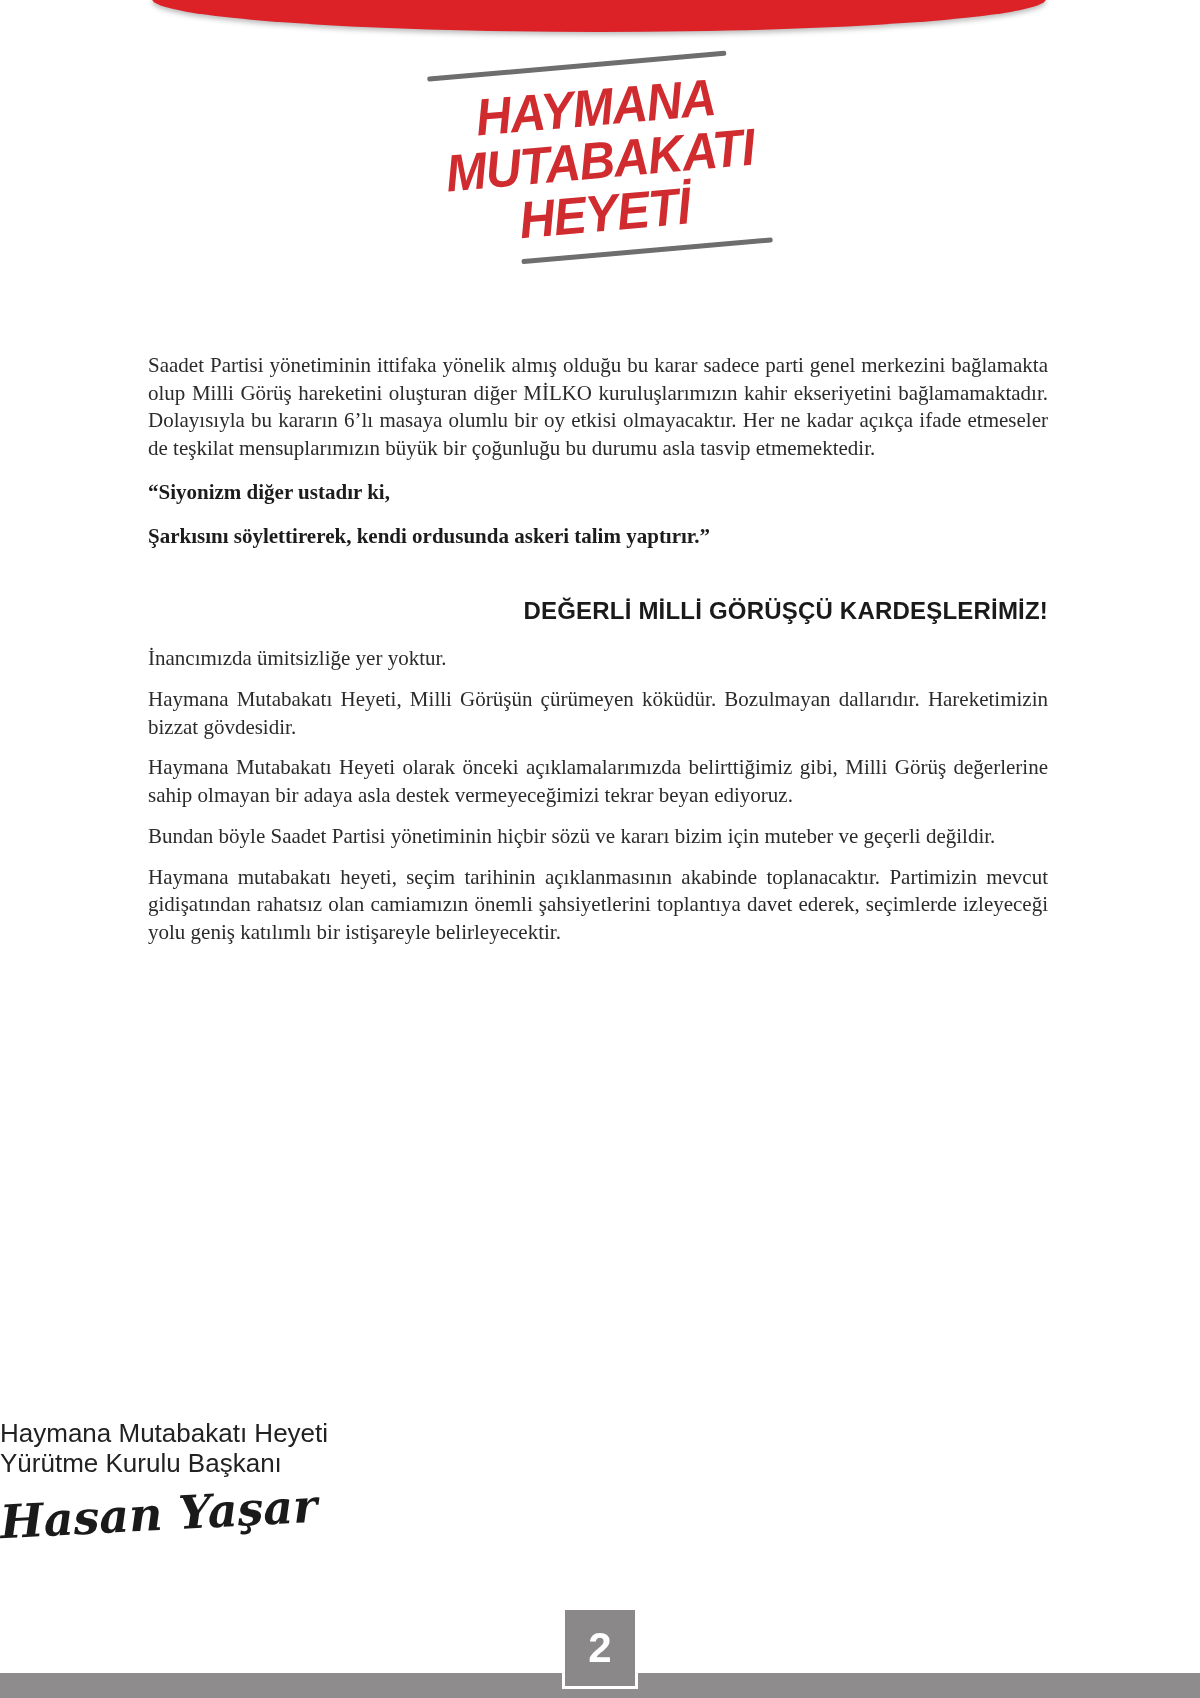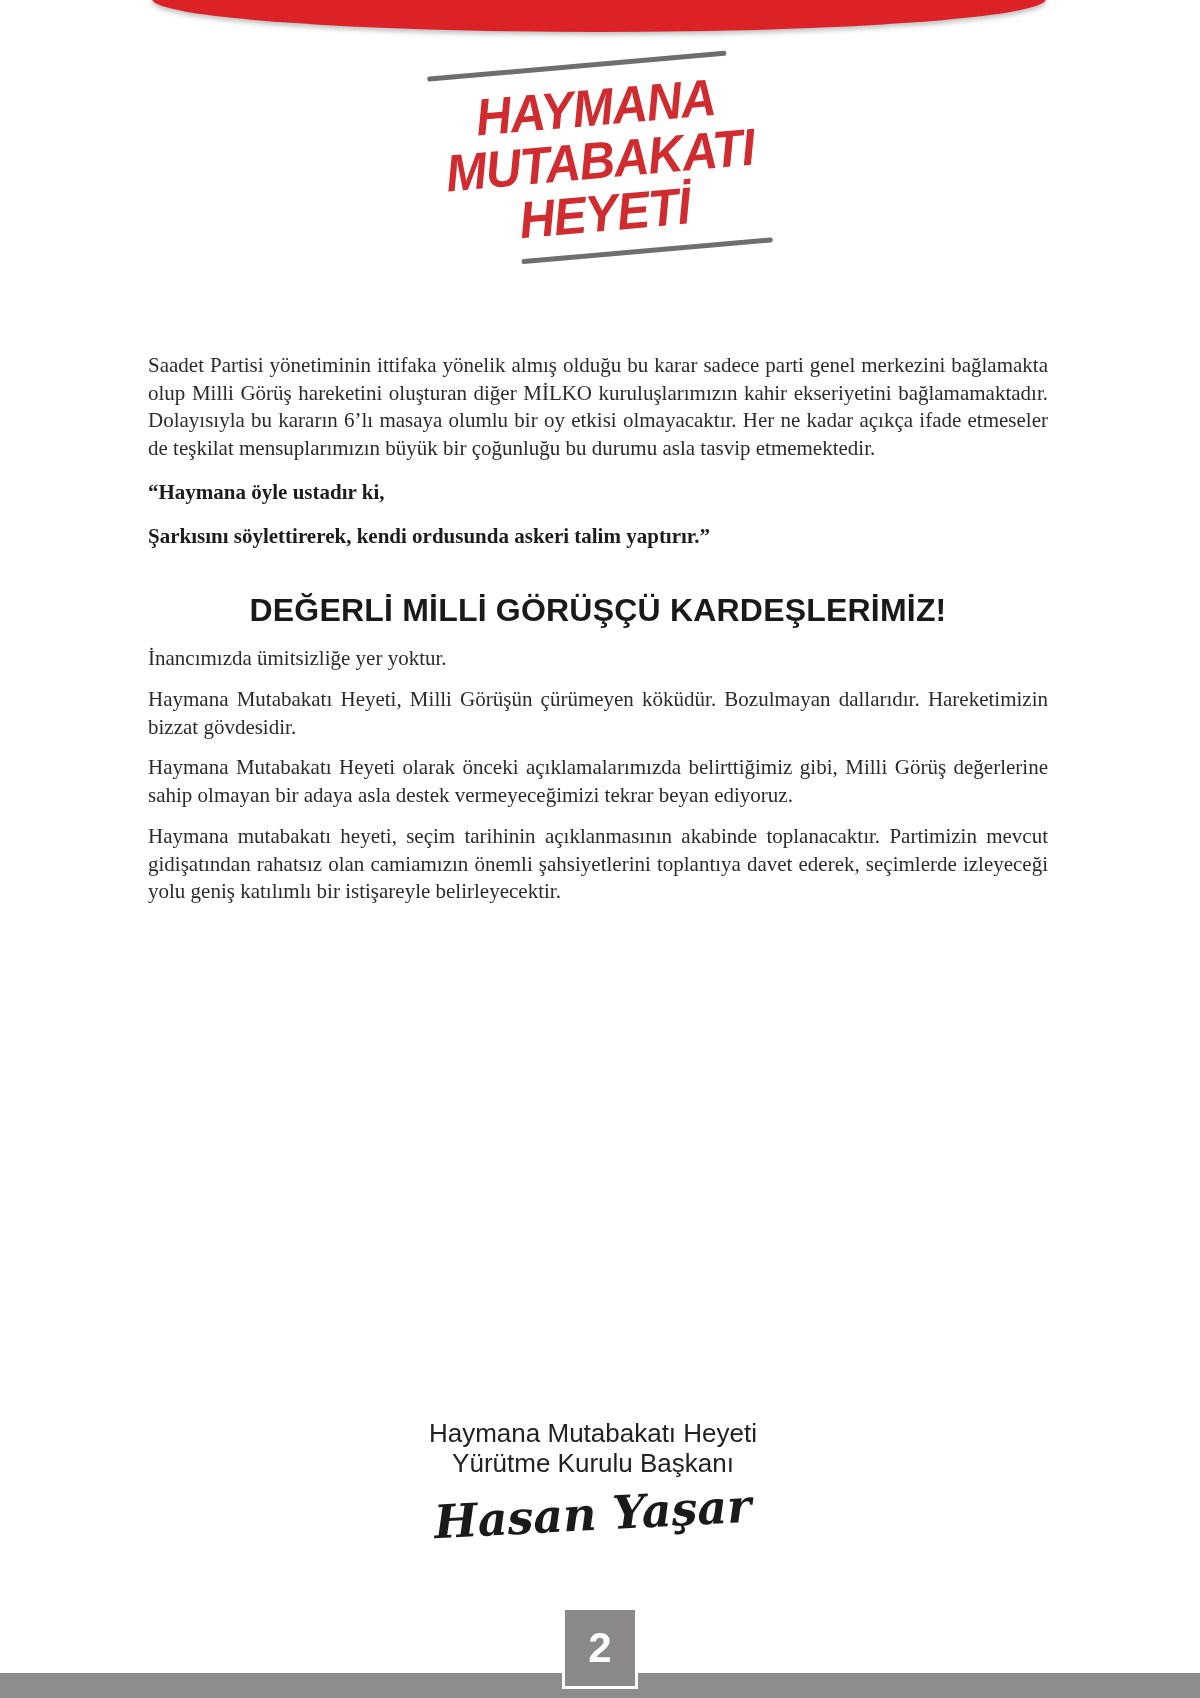--- a/index.html
+++ b/index.html
@@ -54,32 +54,32 @@
   .content p { margin:0 0 13px 0; }
   .content p.quote {
     font-weight:bold;
     color:#1c1c1c;
     margin:16px 0;
     text-align:left;
   }
   .content h2.heading {
     font-family:"Liberation Sans", sans-serif;
     font-weight:bold;
-    font-size:32px; line-height:33px;
+    font-size:24px; line-height:33px;
     letter-spacing:0.2px;
     color:#1a1a1a;
     margin:44px 0 18px 0;
-    text-align:center;
+    text-align:right;
   }
 
   
   .signature {
     position:absolute;
     top:1418px; left:0; right:14px;
-    text-align:center;
+    text-align:left;
     color:#222222;
   }
   .sig-line {
     font-family:"Liberation Sans", sans-serif;
     font-size:26px; line-height:30px;
   }
   .sig-script {
     margin-top:10px;
     font-family:"DejaVu Serif", serif;
     font-style:italic; font-weight:bold;
@@ -123,28 +123,29 @@
     <div class="logo-bar top"></div>
     <div class="logo-line">HAYMANA</div>
     <div class="logo-line">MUTABAKATI</div>
     <div class="logo-line">HEYETİ</div>
     <div class="logo-bar bottom"></div>
   </div>
 
   <main class="content">
     <p>Saadet Partisi yönetiminin ittifaka yönelik almış olduğu bu karar sadece parti genel merkezini bağlamakta olup Milli Görüş hareketini oluşturan diğer MİLKO kuruluşlarımızın kahir ekseriyetini bağlamamaktadır. Dolayısıyla bu kararın 6’lı masaya olumlu bir oy etkisi olmayacaktır. Her ne kadar açıkça ifade etmeseler de teşkilat mensuplarımızın büyük bir çoğunluğu bu durumu asla tasvip etmemektedir.</p>
 
-    <p class="quote">“Haymana öyle ustadır ki,</p>
+    <p class="quote">“Siyonizm diğer ustadır ki,</p>
     <p class="quote">Şarkısını söylettirerek, kendi ordusunda askeri talim yaptırır.”</p>
 
     <h2 class="heading">DEĞERLİ MİLLİ GÖRÜŞÇÜ KARDEŞLERİMİZ!</h2>
 
     <p>İnancımızda ümitsizliğe yer yoktur.</p>
     <p>Haymana Mutabakatı Heyeti, Milli Görüşün çürümeyen köküdür. Bozulmayan dallarıdır. Hareketimizin bizzat gövdesidir.</p>
     <p>Haymana Mutabakatı Heyeti olarak önceki açıklamalarımızda belirttiğimiz gibi, Milli Görüş değerlerine sahip olmayan bir adaya asla destek vermeyeceğimizi tekrar beyan ediyoruz.</p>
+    <p>Bundan böyle Saadet Partisi yönetiminin hiçbir sözü ve kararı bizim için muteber ve geçerli değildir.</p>
     <p>Haymana mutabakatı heyeti, seçim tarihinin açıklanmasının akabinde toplanacaktır. Partimizin mevcut gidişatından rahatsız olan camiamızın önemli şahsiyetlerini toplantıya davet ederek, seçimlerde izleyeceği yolu geniş katılımlı bir istişareyle belirleyecektir.</p>
   </main>
 
   <div class="signature">
     <div class="sig-line">Haymana Mutabakatı Heyeti</div>
     <div class="sig-line">Yürütme Kurulu Başkanı</div>
     <div class="sig-script">Hasan Yaşar</div>
   </div>
 
   <div class="footer-bar"></div>

